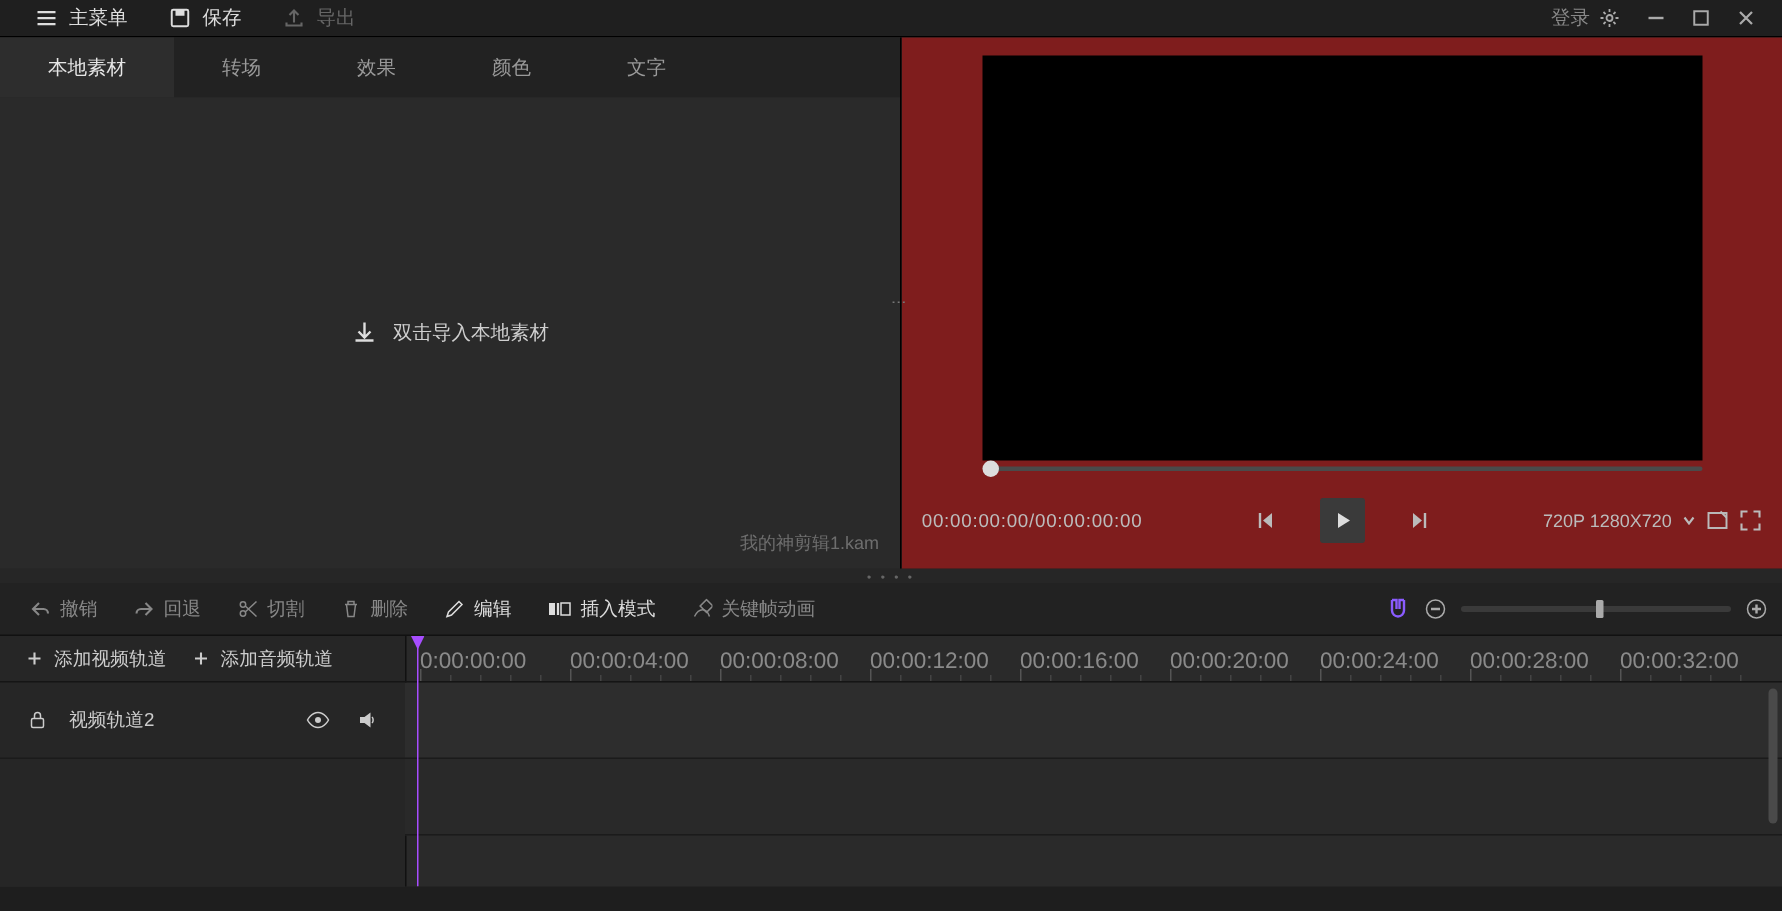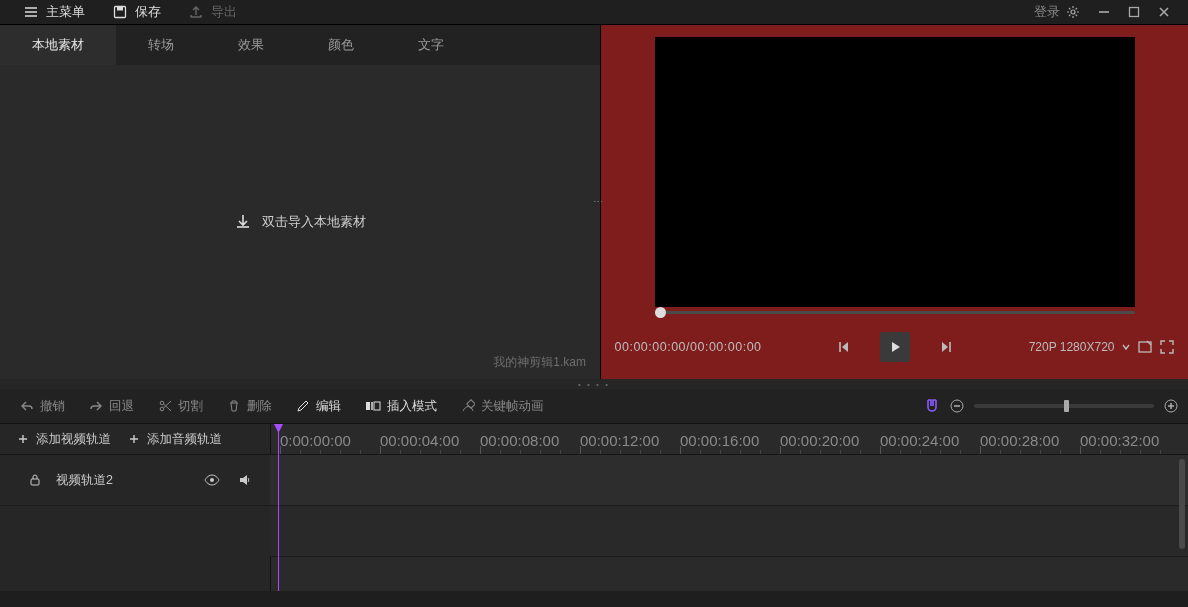--- a/index.html
+++ b/index.html
@@ -233,21 +233,21 @@
     align-items:center;
     gap:18px;
     padding-left:18px;
     border-bottom:1px solid #151515;
   }
   .addbtn { display:flex; align-items:center; gap:8px; color:#ccc; font-size:12.5px; cursor:pointer;}
   .trackhdr {
     height:50px;
     display:flex;
     align-items:center;
-    padding-left:28px;
+    padding-left:18px;
     gap:14px;
     border-bottom:1px solid #1b1b1b;
     color:#ccc;
     font-size:12.5px;
   }
   .trackhdr .endicons { margin-left:auto; display:flex; gap:18px; padding-right:18px; color:#bbb;}
 
   .trackarea {
     position:absolute;
     left:270px; right:0; top:0; bottom:0;

